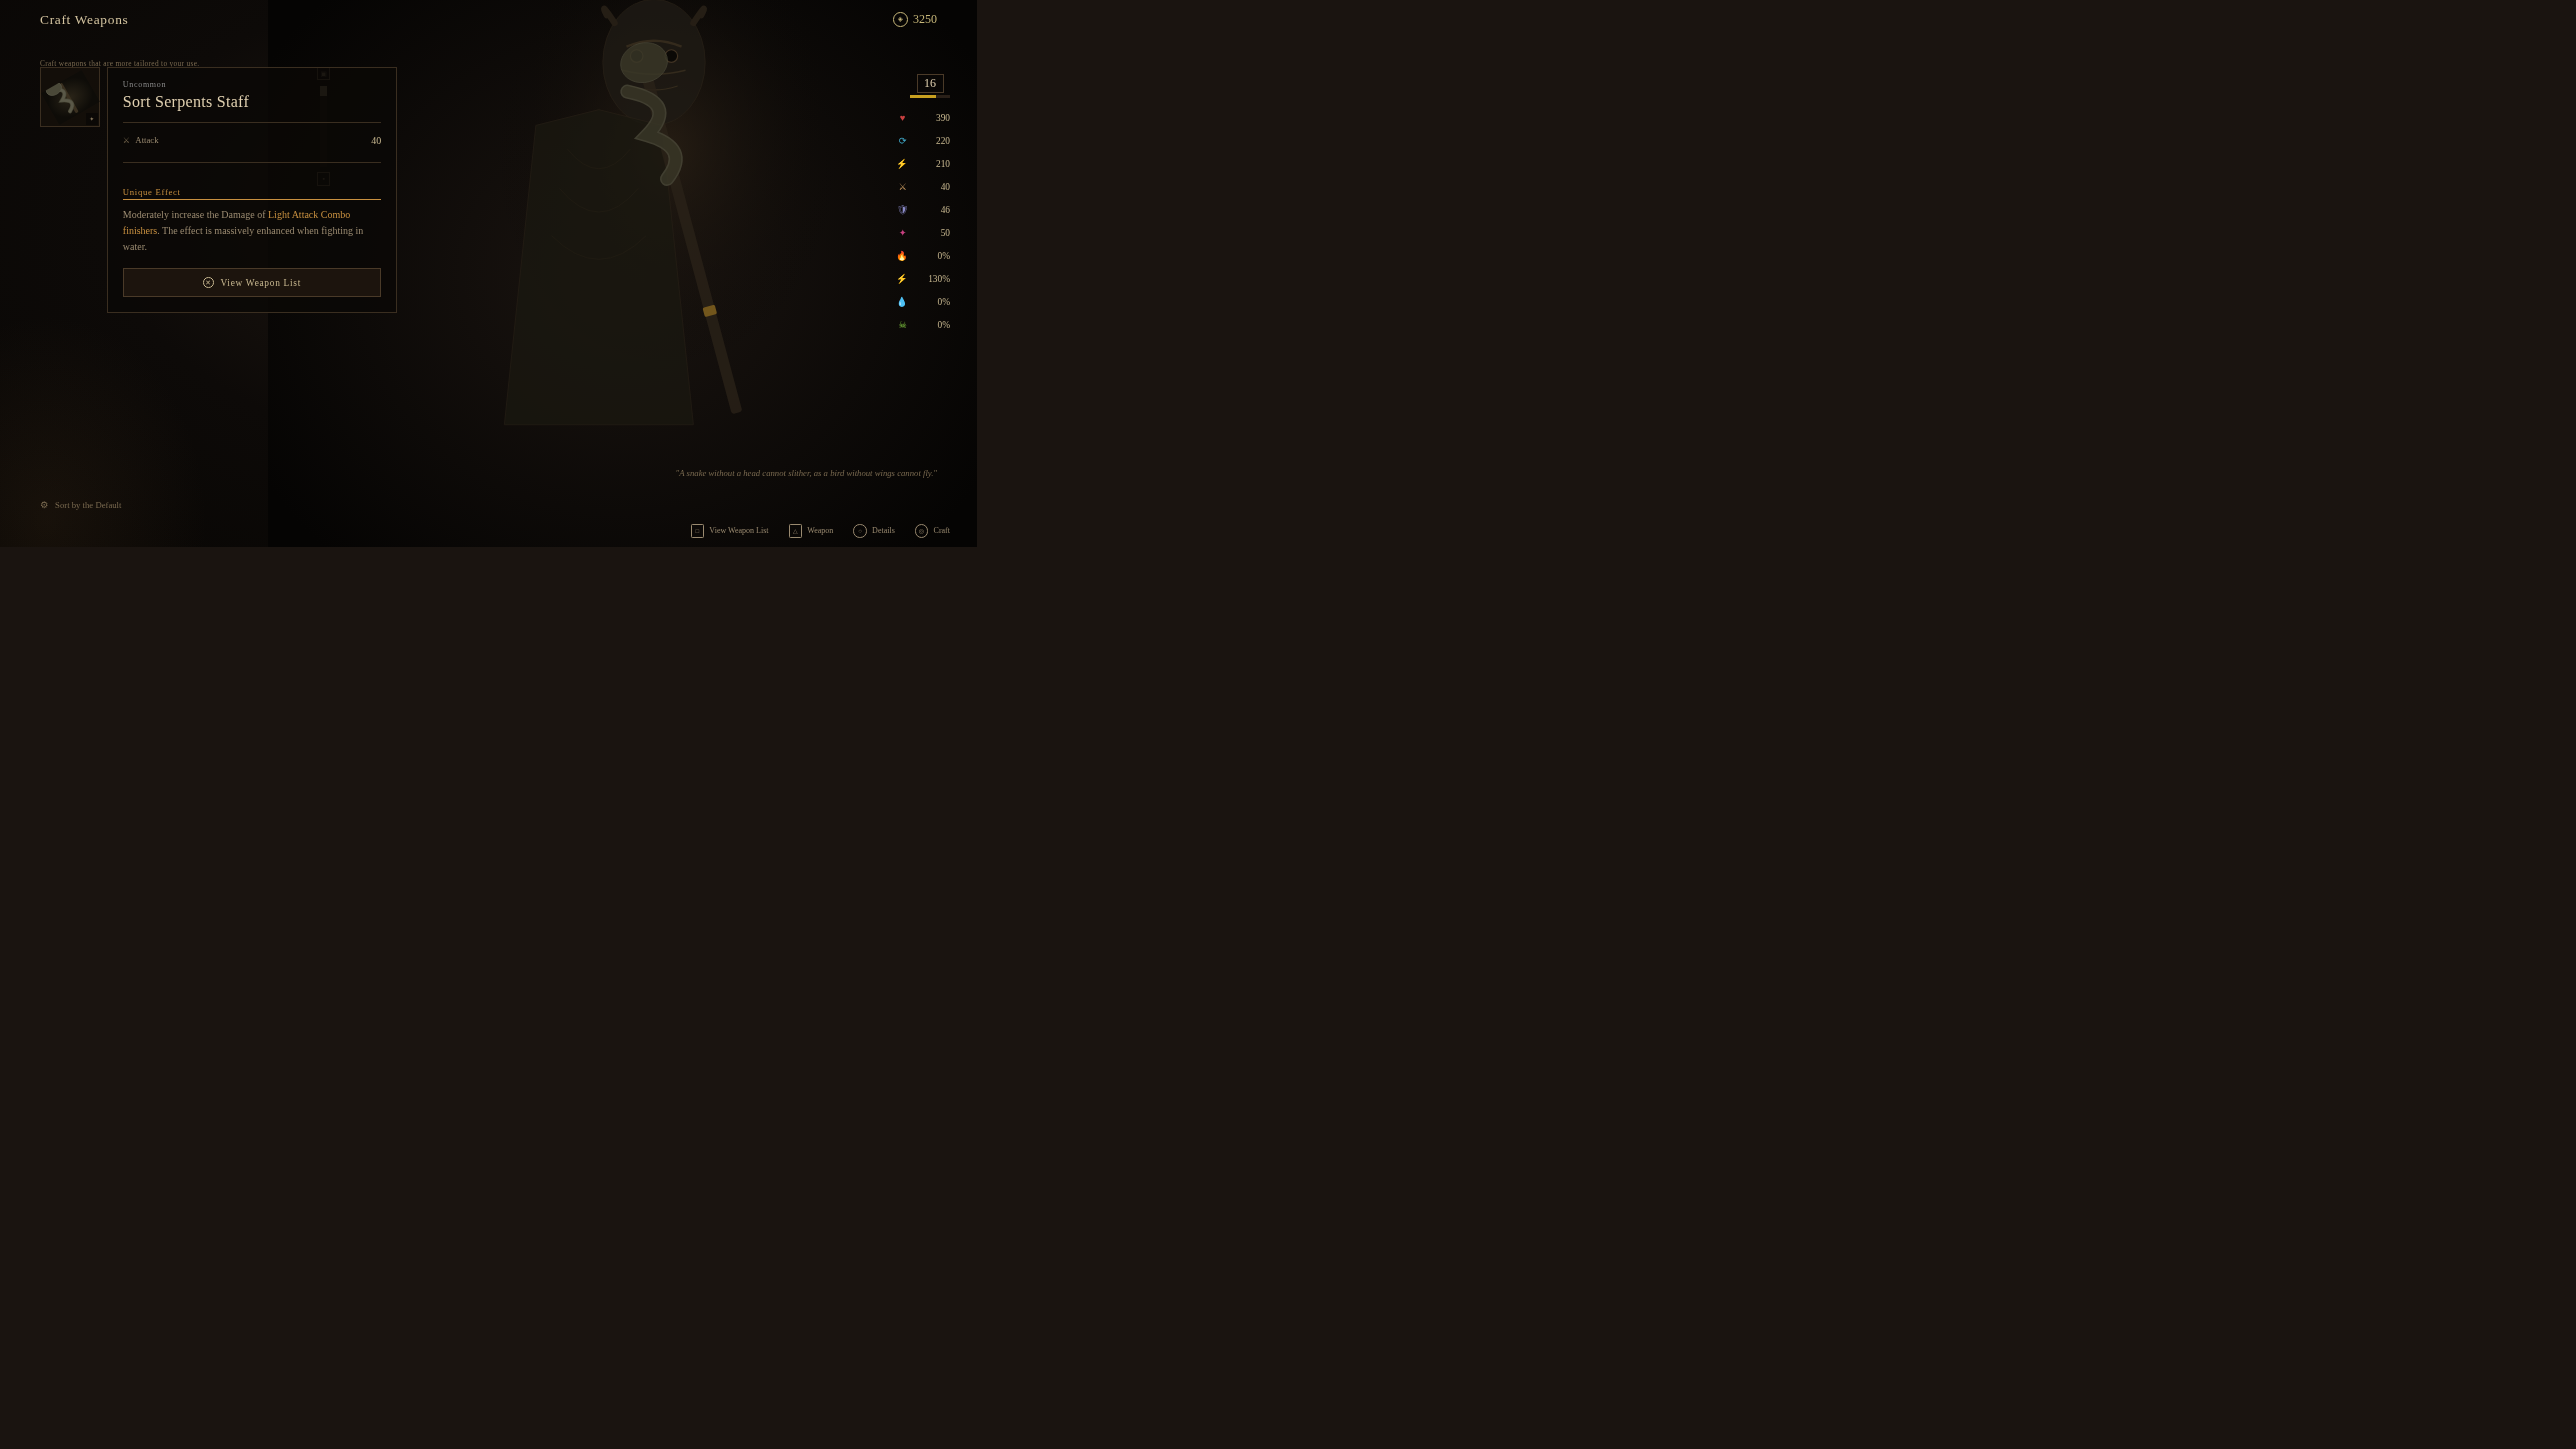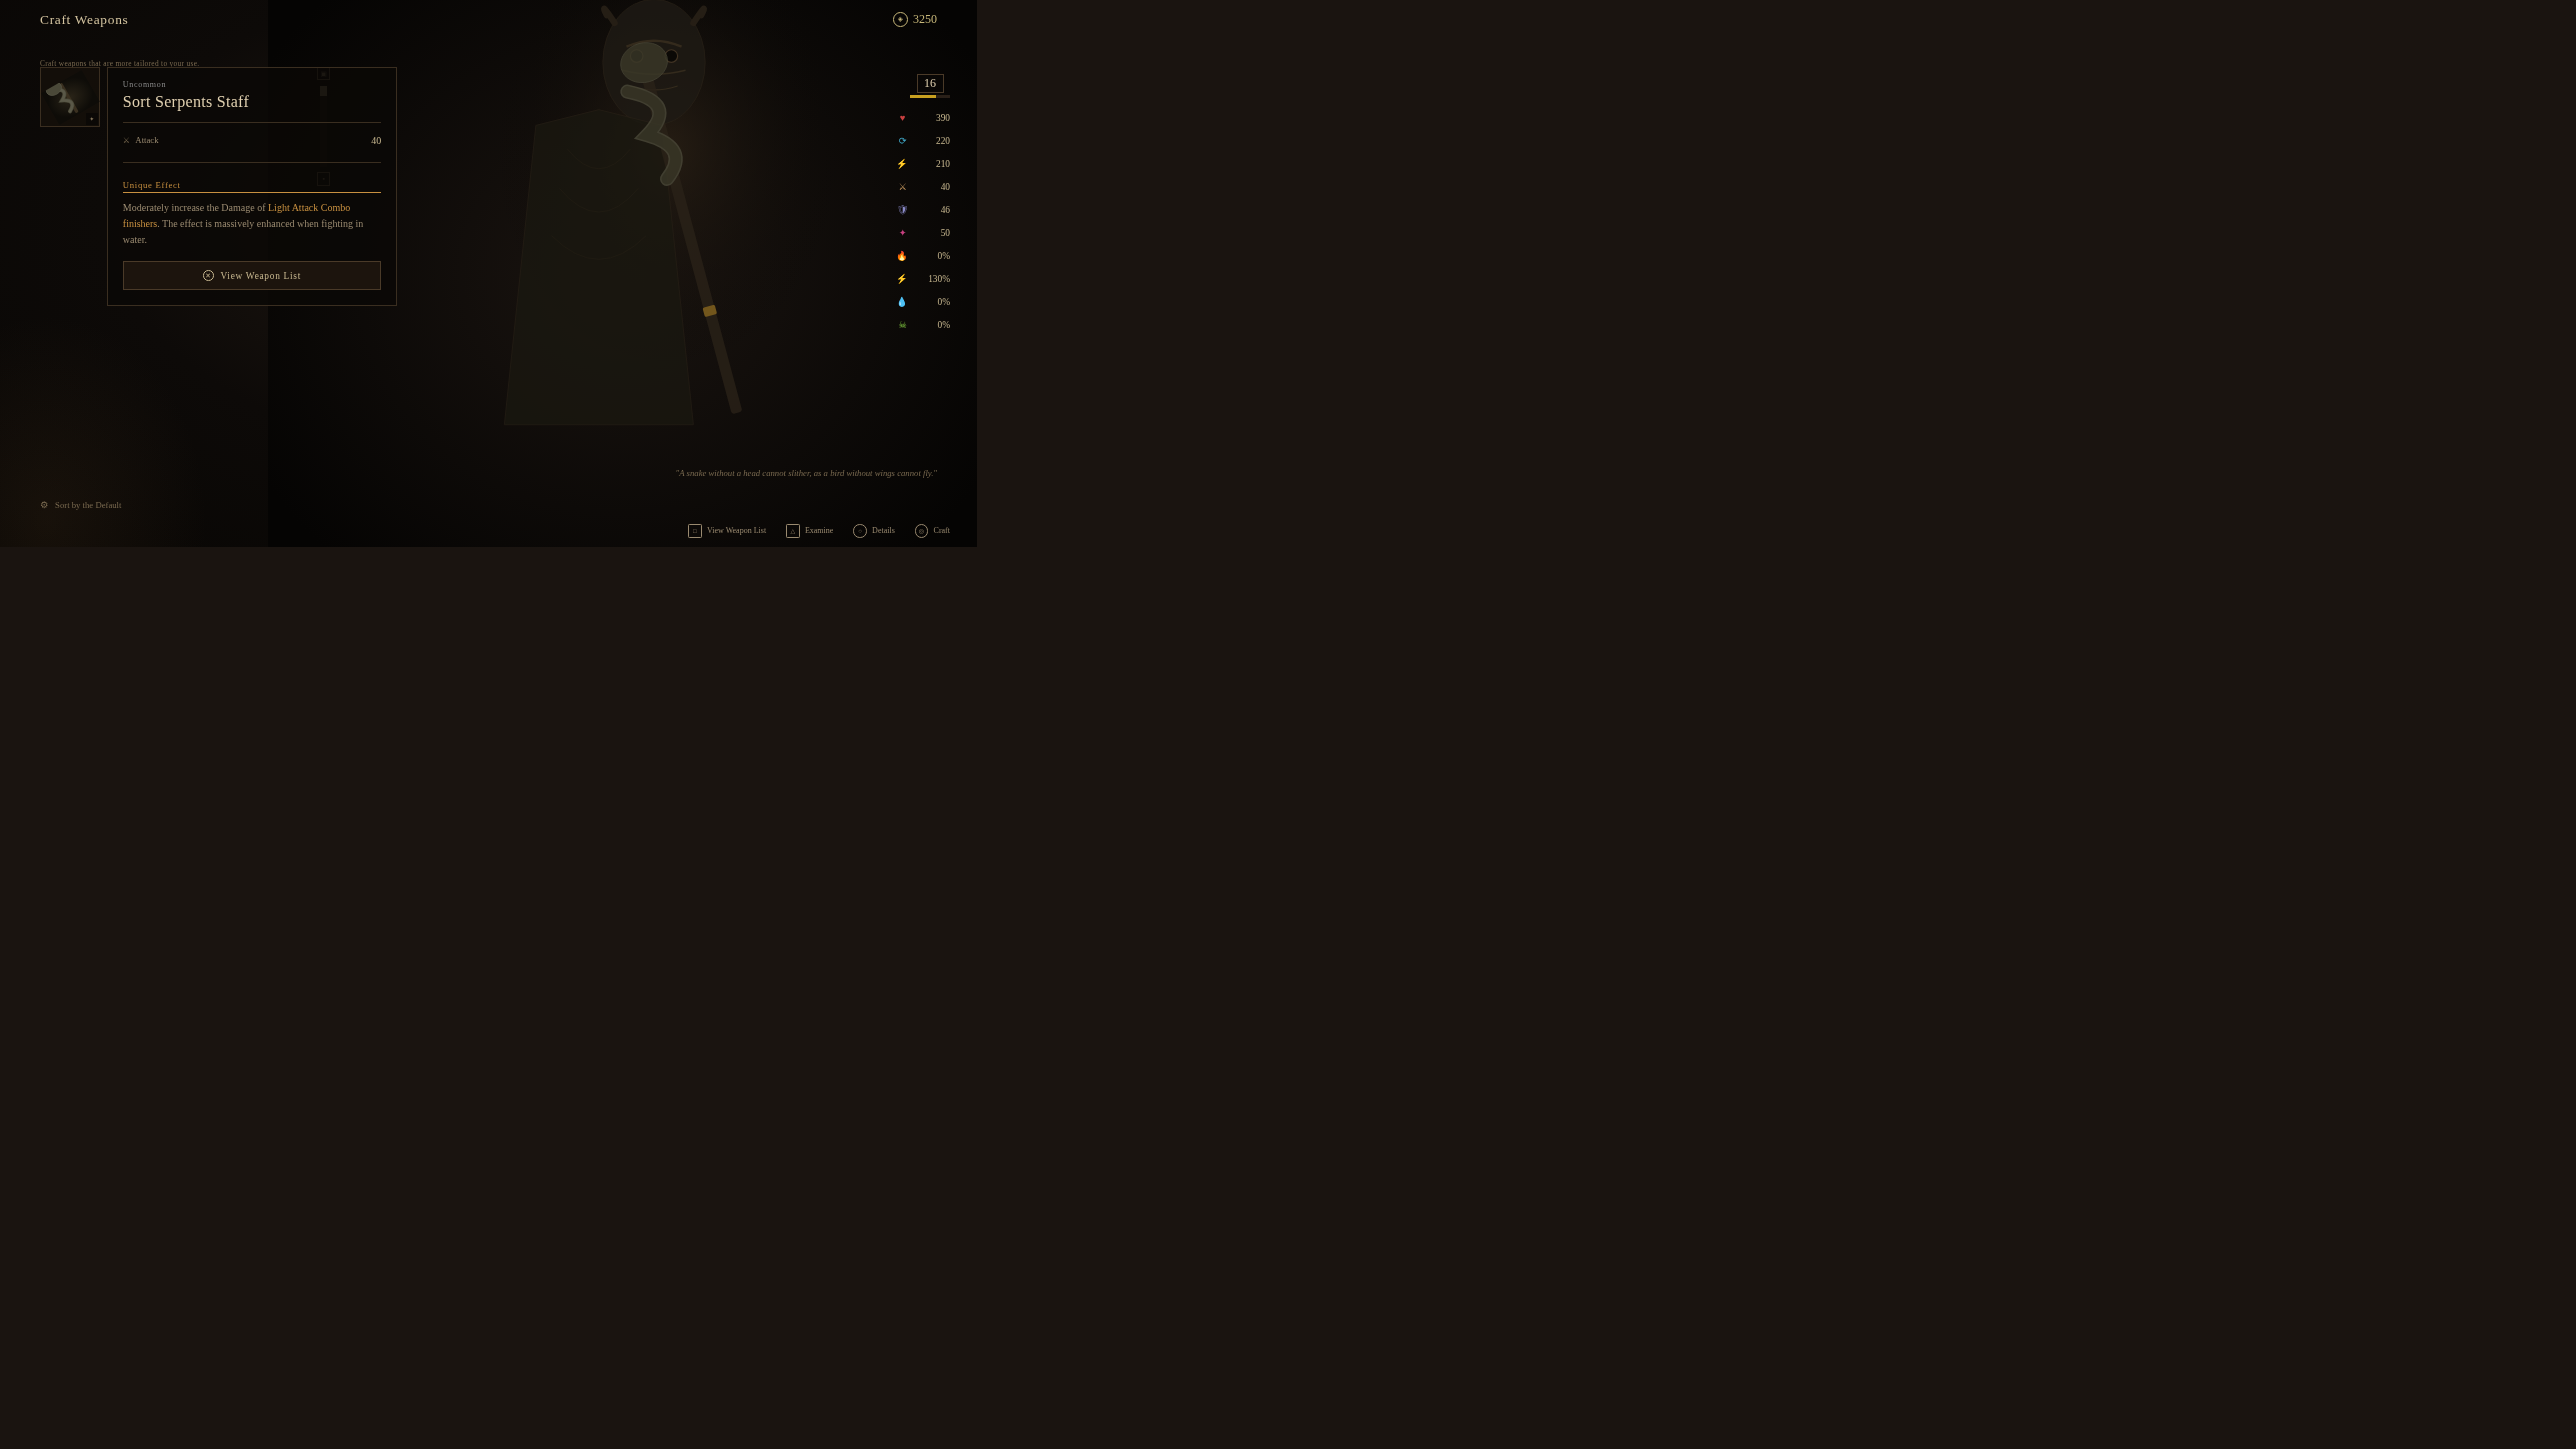--- a/index.html
+++ b/index.html
@@ -154,21 +154,21 @@
 
     .stat-value {
       font-size: 10px;
       color: #c8b890;
     }
 
     
     .unique-effect-section {
       margin-top: 12px;
       border-top: 0.7px solid #3a2e20;
-      padding-top: 17px;
+      padding-top: 24px;
     }
 
     .unique-effect-title {
       font-size: 8.7px;
       color: #c89040;
       letter-spacing: 0.7px;
       margin-bottom: 6.7px;
       border-bottom: 0.7px solid #c89040;
       padding-bottom: 2.7px;
     }
@@ -601,21 +601,21 @@
   <span>Sort by the Default</span>
 </div>
 
 <div class="bottom-nav">
   <div class="nav-item">
     <div class="nav-btn">□</div>
     <span>View Weapon List</span>
   </div>
   <div class="nav-item">
     <div class="nav-btn">△</div>
-    <span>Examine</span>
+    <span>Weapon</span>
   </div>
   <div class="nav-item">
     <div class="nav-btn circle">○</div>
     <span>Details</span>
   </div>
   <div class="nav-item">
     <div class="nav-btn circle">◎</div>
     <span>Craft</span>
   </div>
 </div>

